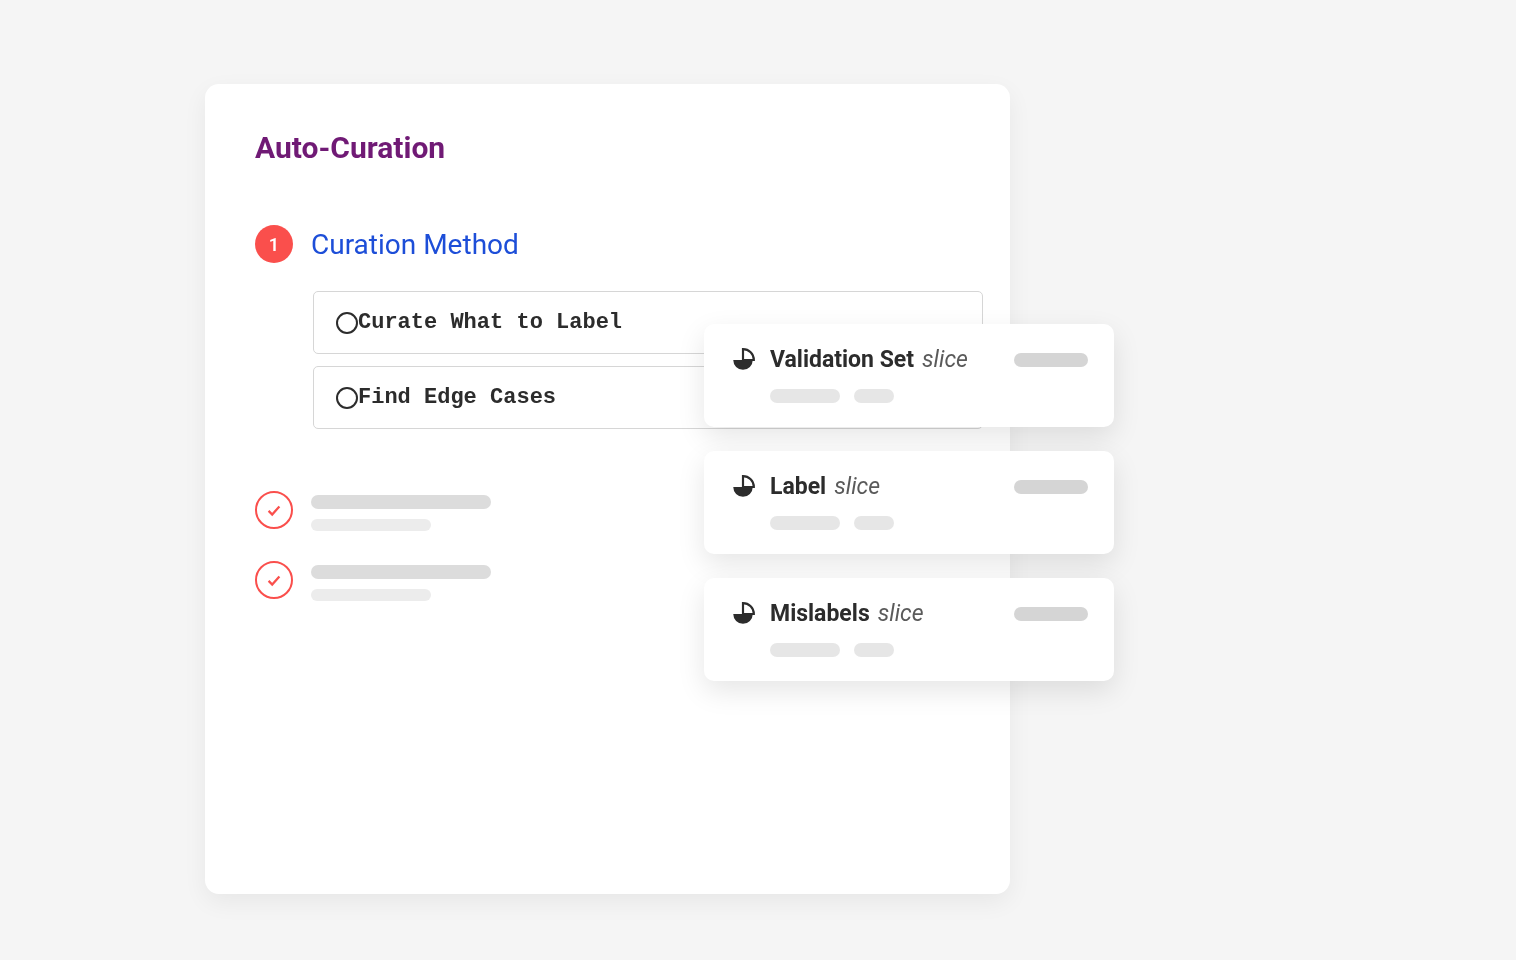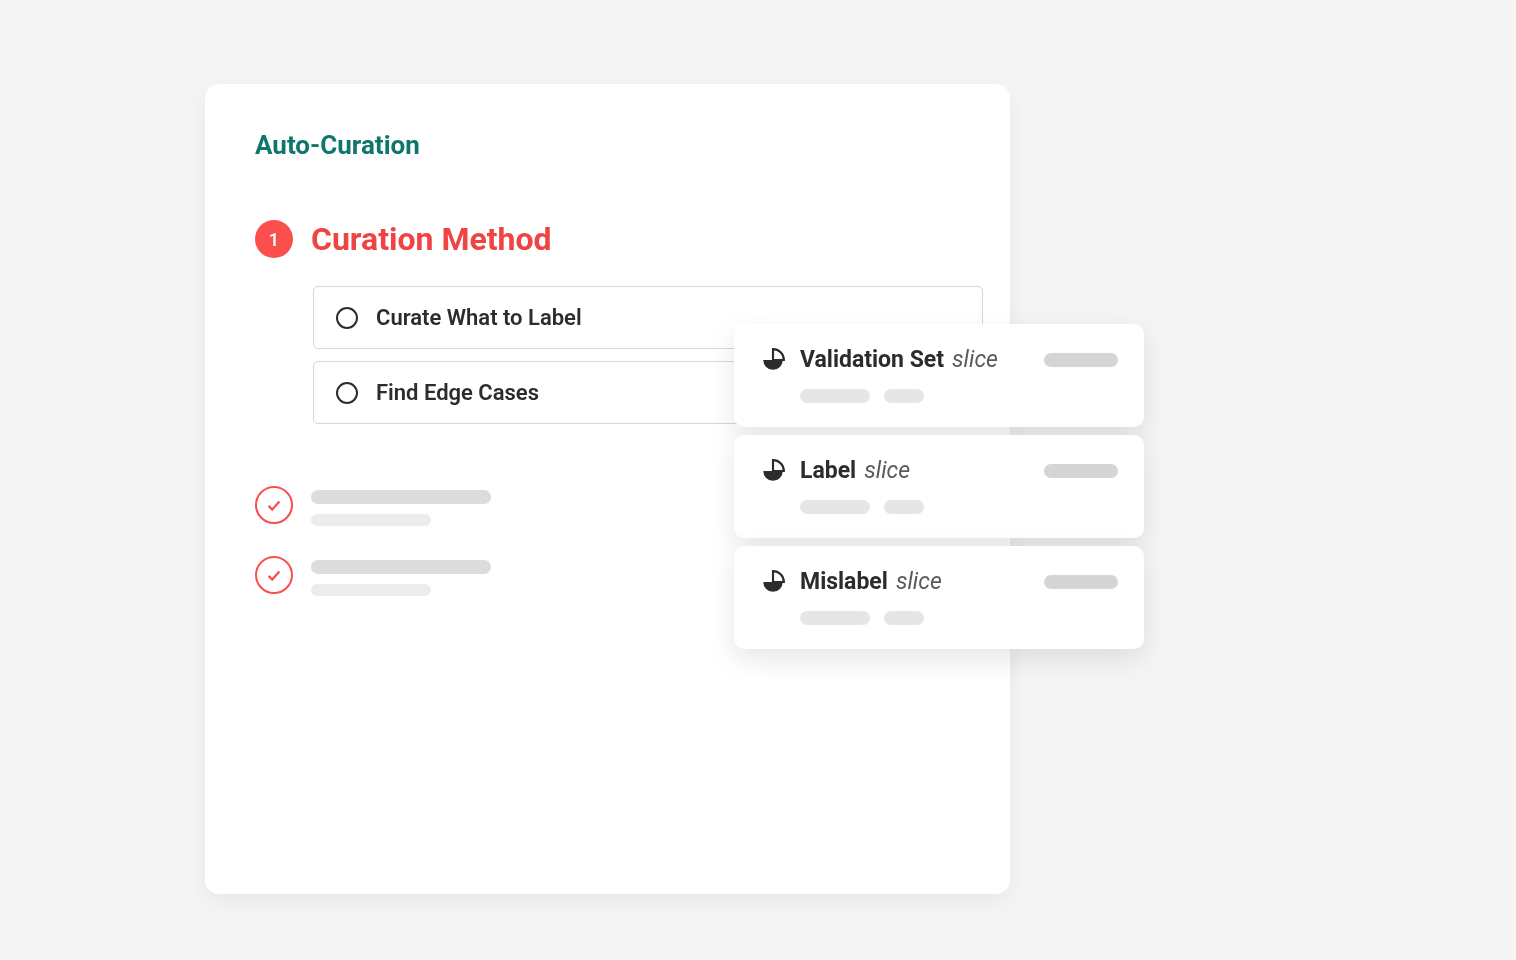--- a/index.html
+++ b/index.html
@@ -17,22 +17,22 @@
     top: 84px;
     width: 805px;
     height: 810px;
     background: #ffffff;
     border-radius: 14px;
     box-shadow: 0 8px 24px rgba(0,0,0,0.06);
     padding: 46px 50px 40px 50px;
   }
 
   .panel-title {
-    color: #0f766e;
-    font-size: 26px;
+    color: #701a75;
+    font-size: 30px;
     font-weight: 700;
     margin-bottom: 60px;
   }
 
   .step-row {
     display: flex;
     align-items: center;
     gap: 18px;
     margin-bottom: 28px;
   }
@@ -44,43 +44,43 @@
     background: #fa4f4c;
     color: #ffffff;
     font-size: 18px;
     font-weight: 600;
     display: flex;
     align-items: center;
     justify-content: center;
   }
 
   .step-title {
-    color: #ef4444;
-    font-size: 32px;
-    font-weight: 700;
+    color: #1d4ed8;
+    font-size: 28px;
+    font-weight: 400;
   }
 
   .options {
     margin-left: 58px;
     display: flex;
     flex-direction: column;
     gap: 0;
     width: 670px;
   }
 
   .option {
     display: flex;
     align-items: center;
-    gap: 18px;
     border: 1.5px solid #d6d6d6;
     padding: 18px 22px;
     border-radius: 5px;
     margin-bottom: 12px;
     cursor: pointer;
     background: #fff;
+    font-family: Liberation Mono, monospace;
   }
 
   .option.selected {
     border: 2px solid #fa4f4c;
   }
 
   .radio {
     width: 22px;
     height: 22px;
     border: 2.5px solid #2c2c2c;
@@ -158,26 +158,26 @@
     height: 14px;
     border-radius: 7px;
     background: #dcdcdc;
   }
   .ph-bar.w1 { width: 180px; }
   .ph-bar.w2 { width: 120px; background: #ececec; height: 12px; }
 
   
   .cards {
     position: absolute;
-    left: 734px;
+    left: 704px;
     top: 324px;
     width: 410px;
     display: flex;
     flex-direction: column;
-    gap: 8px;
+    gap: 24px;
   }
 
   .card {
     background: #ffffff;
     border-radius: 10px;
     box-shadow: 0 10px 28px rgba(0,0,0,0.10);
     padding: 22px 26px 24px 26px;
     display: flex;
     flex-direction: column;
     gap: 16px;
@@ -323,21 +323,21 @@
   </div>
 
   <div class="card">
     <div class="card-top">
       <div class="card-left">
         <svg class="pie-icon" viewBox="0 0 24 24">
           <path d="M12 3 A9 9 0 1 1 3 12 L12 12 Z" fill="#2c2c2c"></path>
           <path d="M12 2 A10 10 0 0 1 22 12 L12 12 Z" fill="#ffffff" stroke="#2c2c2c" stroke-width="2"></path>
         </svg>
         <span class="card-title">
-          <span class="bold">Mislabel</span>
+          <span class="bold">Mislabels</span>
           <span class="light">slice</span>
         </span>
       </div>
       <div class="card-pill"></div>
     </div>
     <div class="card-bottom">
       <div class="mini-pill a"></div>
       <div class="mini-pill b"></div>
     </div>
   </div>

